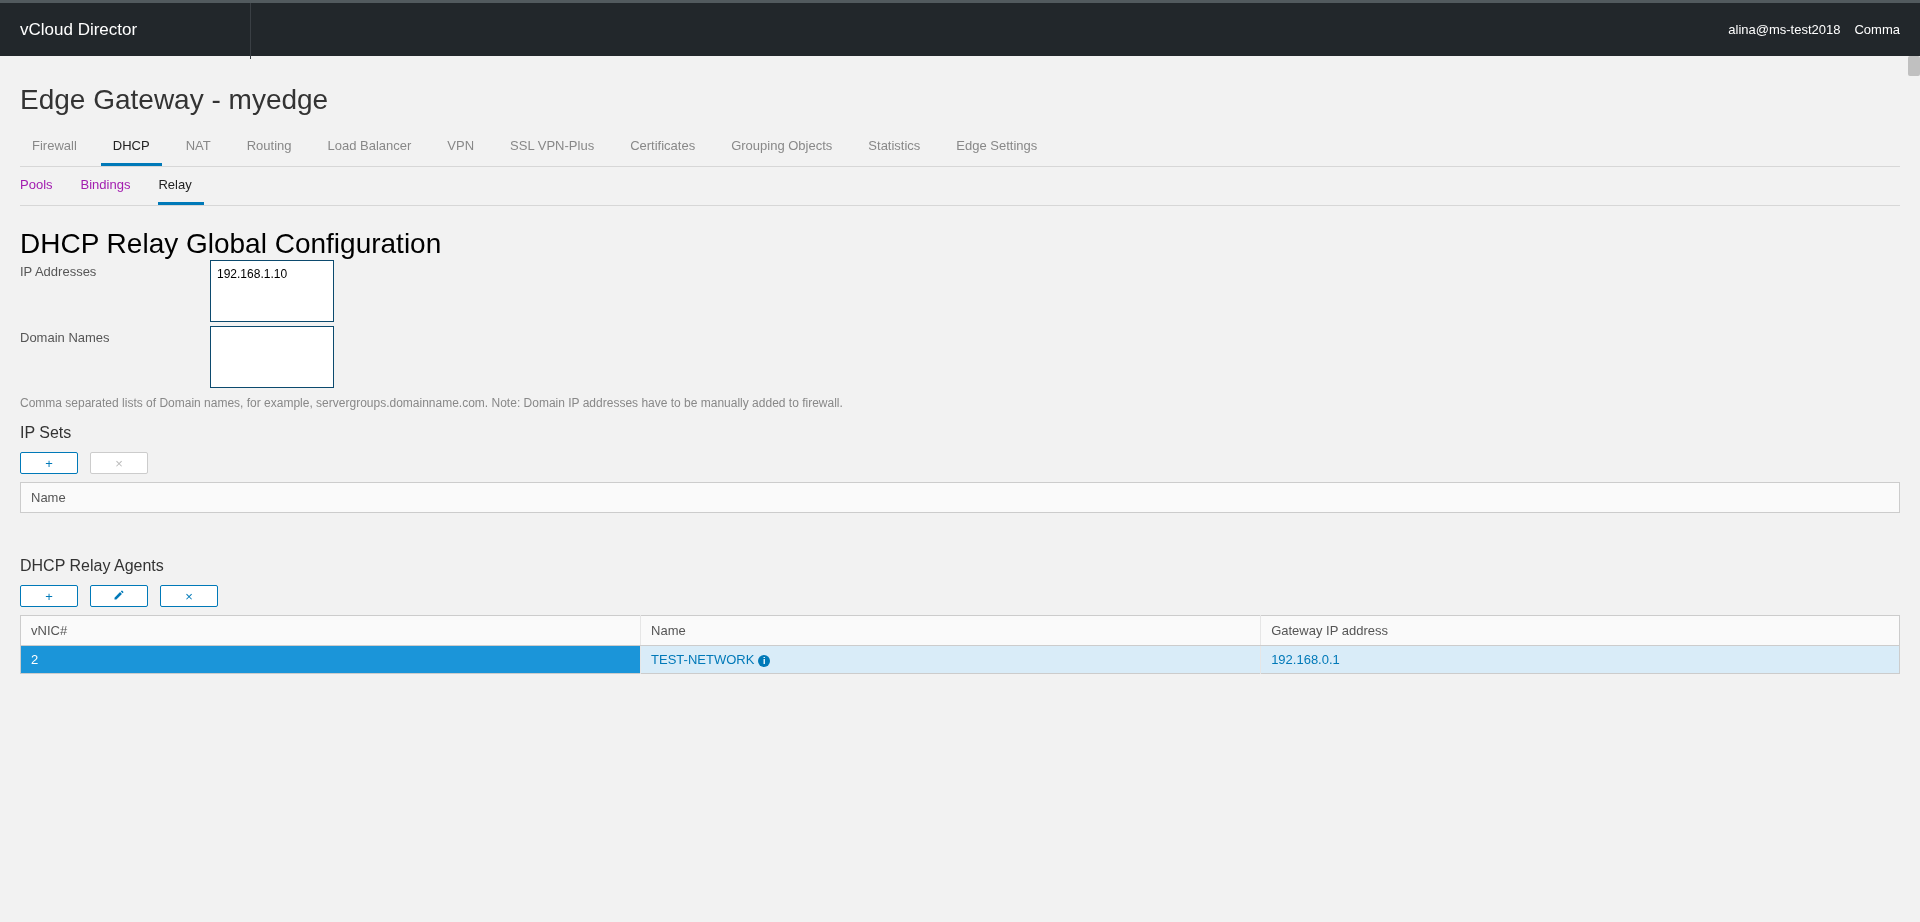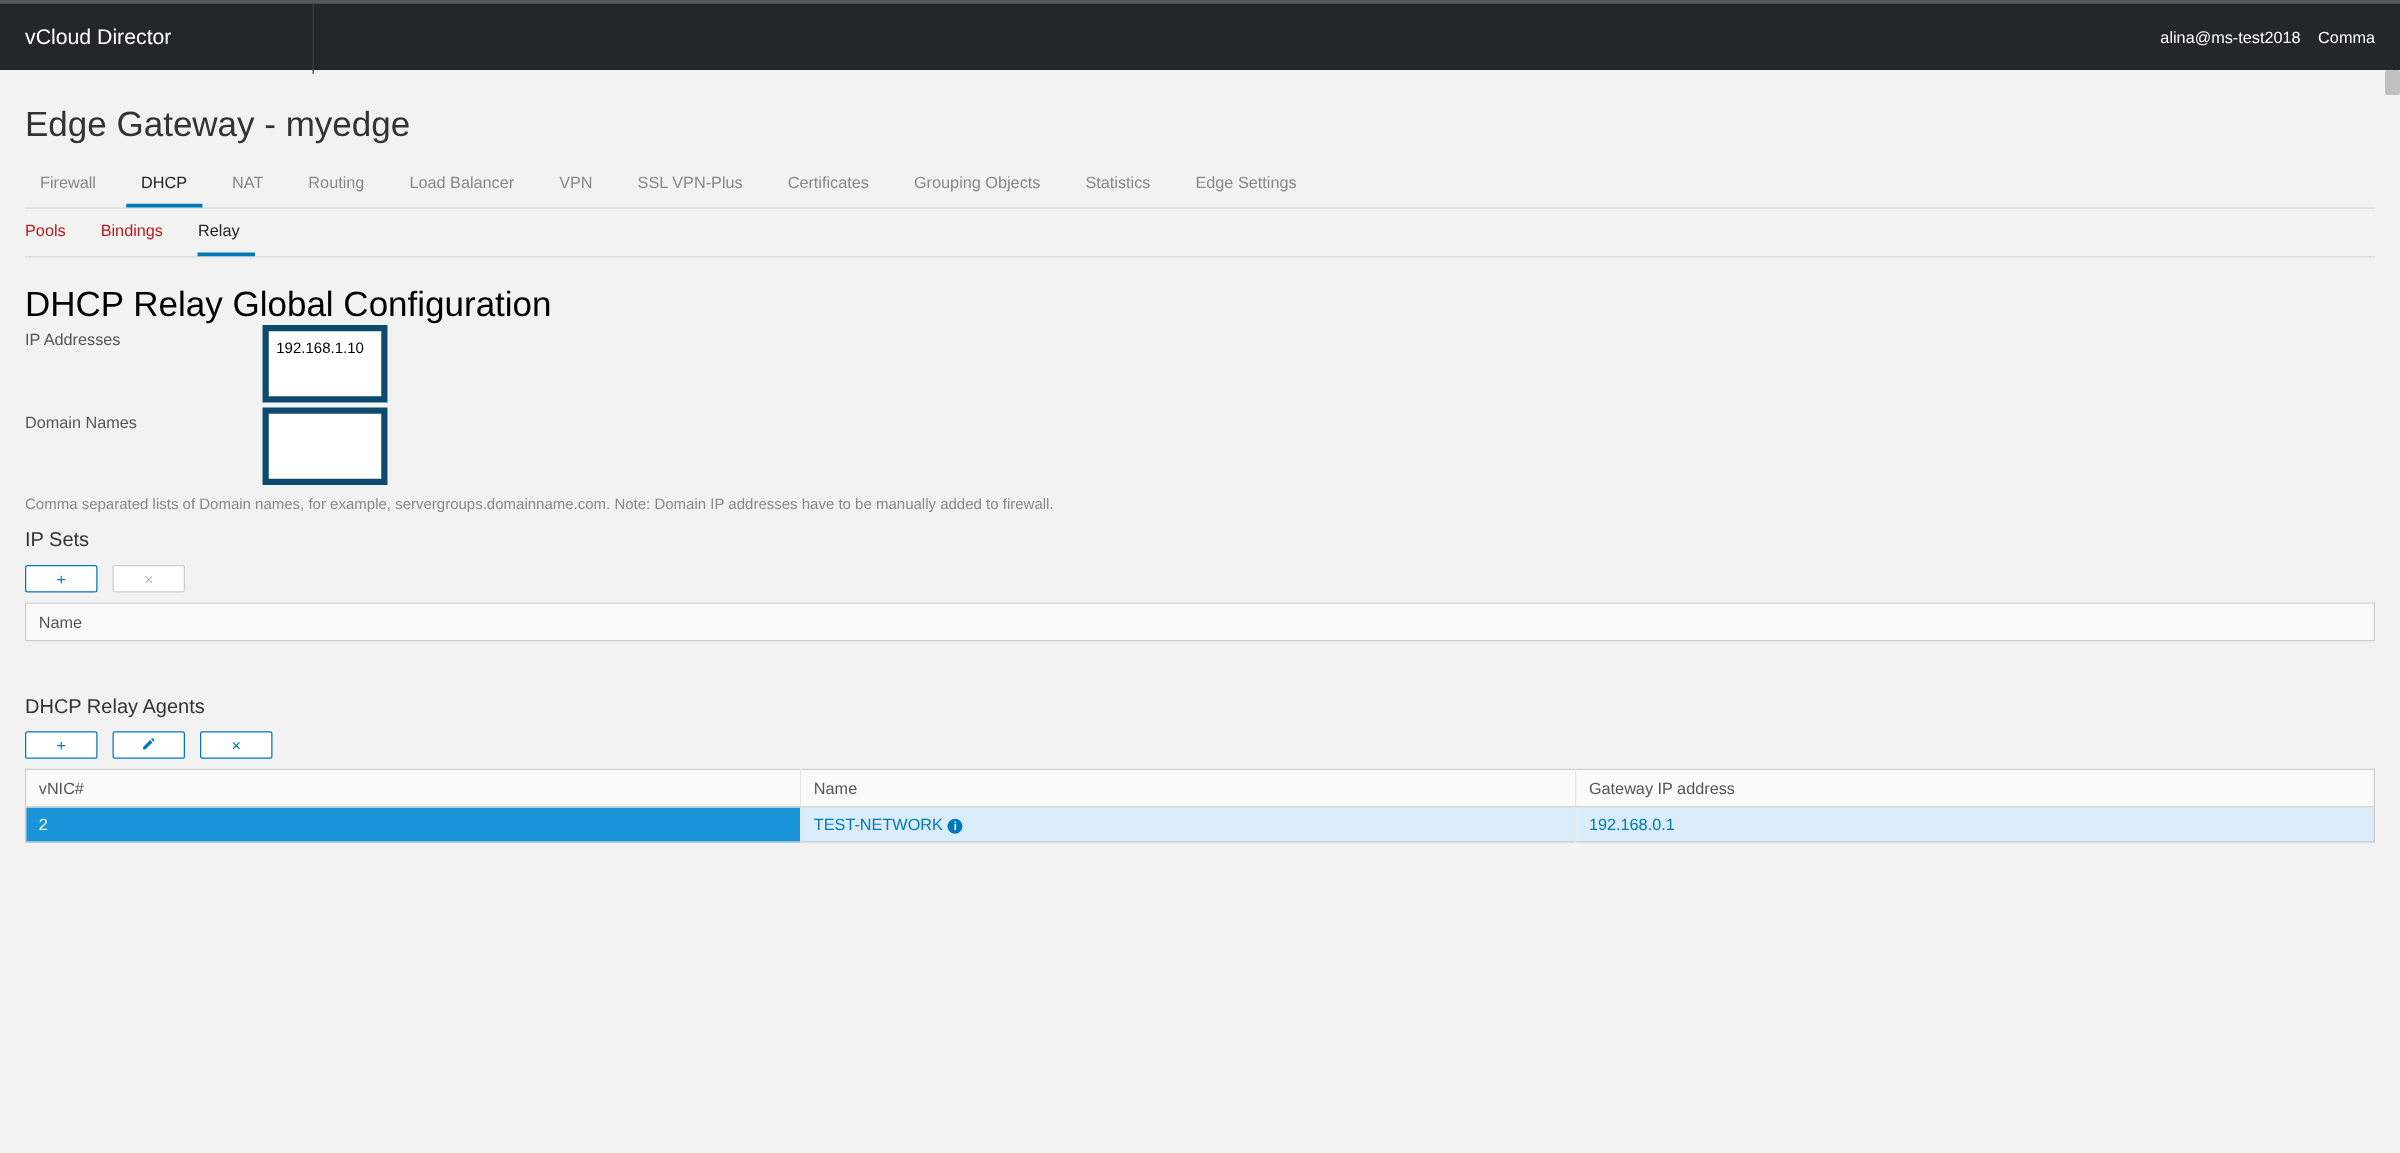--- a/index.html
+++ b/index.html
@@ -37,29 +37,29 @@
   }
   .tab {
     padding: 8px 12px 10px 12px; font-size: 13px; color: #888; cursor: pointer;
     border-bottom: 3px solid transparent; margin-right: 12px;
   }
   .tab.active { color: #222; border-bottom-color: #0079B8; font-weight: 500; }
   .subtabs {
     display: flex; border-bottom: 1px solid #d7d7d7; margin-top: 0;
   }
   .subtab {
-    padding: 10px 12px 10px 0; margin-right: 16px; font-size: 13px; color: #b91c1c;
+    padding: 10px 12px 10px 0; margin-right: 16px; font-size: 13px; color: #a21caf;
     cursor: pointer; border-bottom: 3px solid transparent;
   }
   .subtab.active { color: #222; border-bottom-color: #0079B8; font-weight: 500; }
   .section-title { font-size: 28px; font-weight: 300; color: #000000; margin-top: 22px; }
   .form-row { display: flex; align-items: flex-start; margin-bottom: 4px; }
   .form-label { width: 190px; font-size: 13px; color: #565656; padding-top: 4px; }
   textarea.form-input {
-    border: 5px solid #0c4a6e; width: 100px; height: 62px; padding: 6px;
+    border: 1px solid #0c4a6e; width: 124px; height: 62px; padding: 6px;
     font-family: inherit; font-size: 12px; resize: none; background: #fff;
   }
   .hint { font-size: 12px; color: #888; margin: 8px 0 14px 0; }
   .subsection-title { font-size: 16px; font-weight: 400; color: #333; margin-top: 14px; margin-bottom: 10px; }
   .btn-row { display: flex; gap: 12px; margin-bottom: 8px; }
   .btn {
     border: 1px solid #0079B8; color: #0079B8; background: #fff;
     height: 22px; width: 58px; display: inline-flex; align-items: center;
     justify-content: center; cursor: pointer; border-radius: 2px; font-size: 13px;
   }

